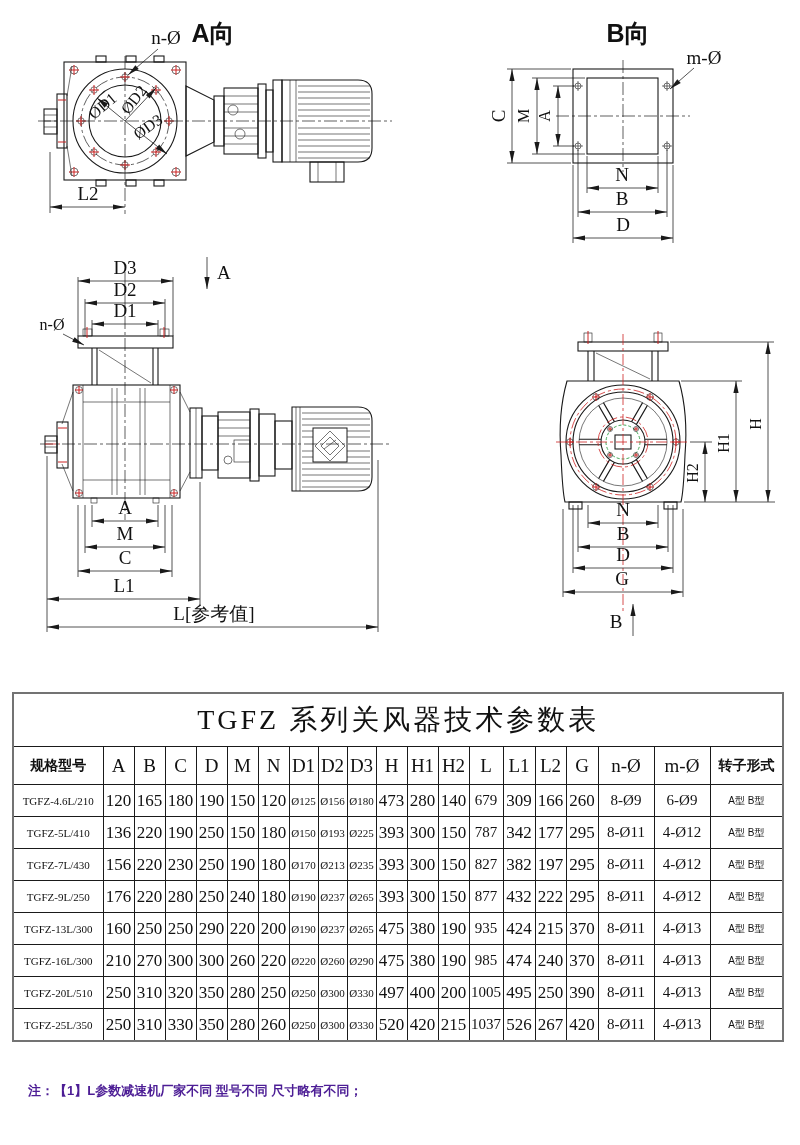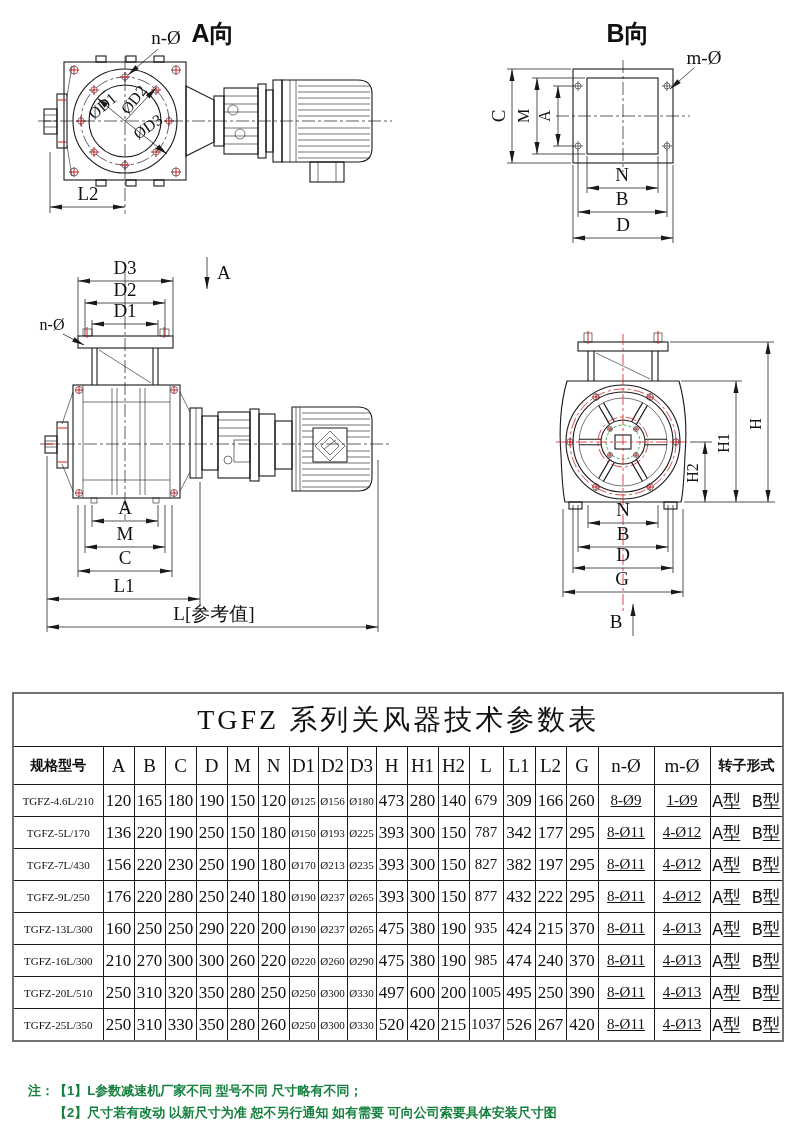--- a/index.html
+++ b/index.html
@@ -22,24 +22,24 @@
                border:2px solid #737373;}
   table.params th,table.params td{border:1px solid #1a1a1a;text-align:center;
                padding:0;overflow:hidden;white-space:nowrap;font-weight:normal;}
   tr.title-row th{height:52px;font-size:28px;letter-spacing:3px;border-bottom:1px solid #1a1a1a;}
   tr.head-row th{height:37px;font-size:19px;}
   tr.head-row th.cjk{font-size:14px;font-weight:bold;font-family:"Liberation Sans",sans-serif;text-align:center;}
   tbody td{height:31px;font-size:17px;}
   td.c0{font-size:11px;text-align:left;padding-left:3px;}
   td.c7,td.c8,td.c9{font-size:11px;}
   td.c13{font-size:15px;margin-top:32px;}
-  td.c17,td.c18{font-size:15px;text-decoration:underline;}
-  td.c19{font-size:18px;font-weight:bold;font-family:Liberation Mono, monospace;}
+  td.c17,td.c18{font-size:15px;}
+  td.c19{font-size:10px;font-weight:bold;font-family:Liberation Sans, sans-serif;}
   .notes{position:absolute;left:28px;top:1080px;font-family:"Liberation Sans",sans-serif;
-         font-size:13px;font-weight:bold;line-height:22px;color:#15803d;}
+         font-size:13px;font-weight:bold;line-height:22px;color:#4c1d95;}
   .note-2{padding-left:26px;}
 </style>
 </head>
 <body>
 
 <div class="page">
 
 <svg width="800" height="670" viewBox="0 0 800 670">
   <defs>
     <marker id="arr" markerWidth="14" markerHeight="8" refX="13" refY="4" orient="auto-start-reverse" markerUnits="userSpaceOnUse">
@@ -413,25 +413,25 @@
             <td class="c8">Ø156</td>
             <td class="c9">Ø180</td>
             <td class="c10">473</td>
             <td class="c11">280</td>
             <td class="c12">140</td>
             <td class="c13">679</td>
             <td class="c14">309</td>
             <td class="c15">166</td>
             <td class="c16">260</td>
             <td class="c17">8-Ø9</td>
-            <td class="c18">1-Ø9</td>
-            <td class="c19">A型 B型</td>
-          </tr>
-          <tr>
-            <td class="c0">TGFZ-5L/170</td>
+            <td class="c18">6-Ø9</td>
+            <td class="c19">A型 B型</td>
+          </tr>
+          <tr>
+            <td class="c0">TGFZ-5L/410</td>
             <td class="c1">136</td>
             <td class="c2">220</td>
             <td class="c3">190</td>
             <td class="c4">250</td>
             <td class="c5">150</td>
             <td class="c6">180</td>
             <td class="c7">Ø150</td>
             <td class="c8">Ø193</td>
             <td class="c9">Ø225</td>
             <td class="c10">393</td>
@@ -538,21 +538,21 @@
             <td class="c1">250</td>
             <td class="c2">310</td>
             <td class="c3">320</td>
             <td class="c4">350</td>
             <td class="c5">280</td>
             <td class="c6">250</td>
             <td class="c7">Ø250</td>
             <td class="c8">Ø300</td>
             <td class="c9">Ø330</td>
             <td class="c10">497</td>
-            <td class="c11">600</td>
+            <td class="c11">400</td>
             <td class="c12">200</td>
             <td class="c13">1005</td>
             <td class="c14">495</td>
             <td class="c15">250</td>
             <td class="c16">390</td>
             <td class="c17">8-Ø11</td>
             <td class="c18">4-Ø13</td>
             <td class="c19">A型 B型</td>
           </tr>
           <tr>
@@ -577,16 +577,15 @@
             <td class="c18">4-Ø13</td>
             <td class="c19">A型 B型</td>
           </tr>
         </tbody>
   </table>
 </div>
 
 
 <div class="notes">
   <div class="note-line"><span>注：</span><span>【1】L参数减速机厂家不同 型号不同 尺寸略有不同；</span></div>
-  <div class="note-line note-2">【2】尺寸若有改动 以新尺寸为准 恕不另行通知 如有需要 可向公司索要具体安装尺寸图</div>
 </div>
 
 </div>
 
 </body></html>

